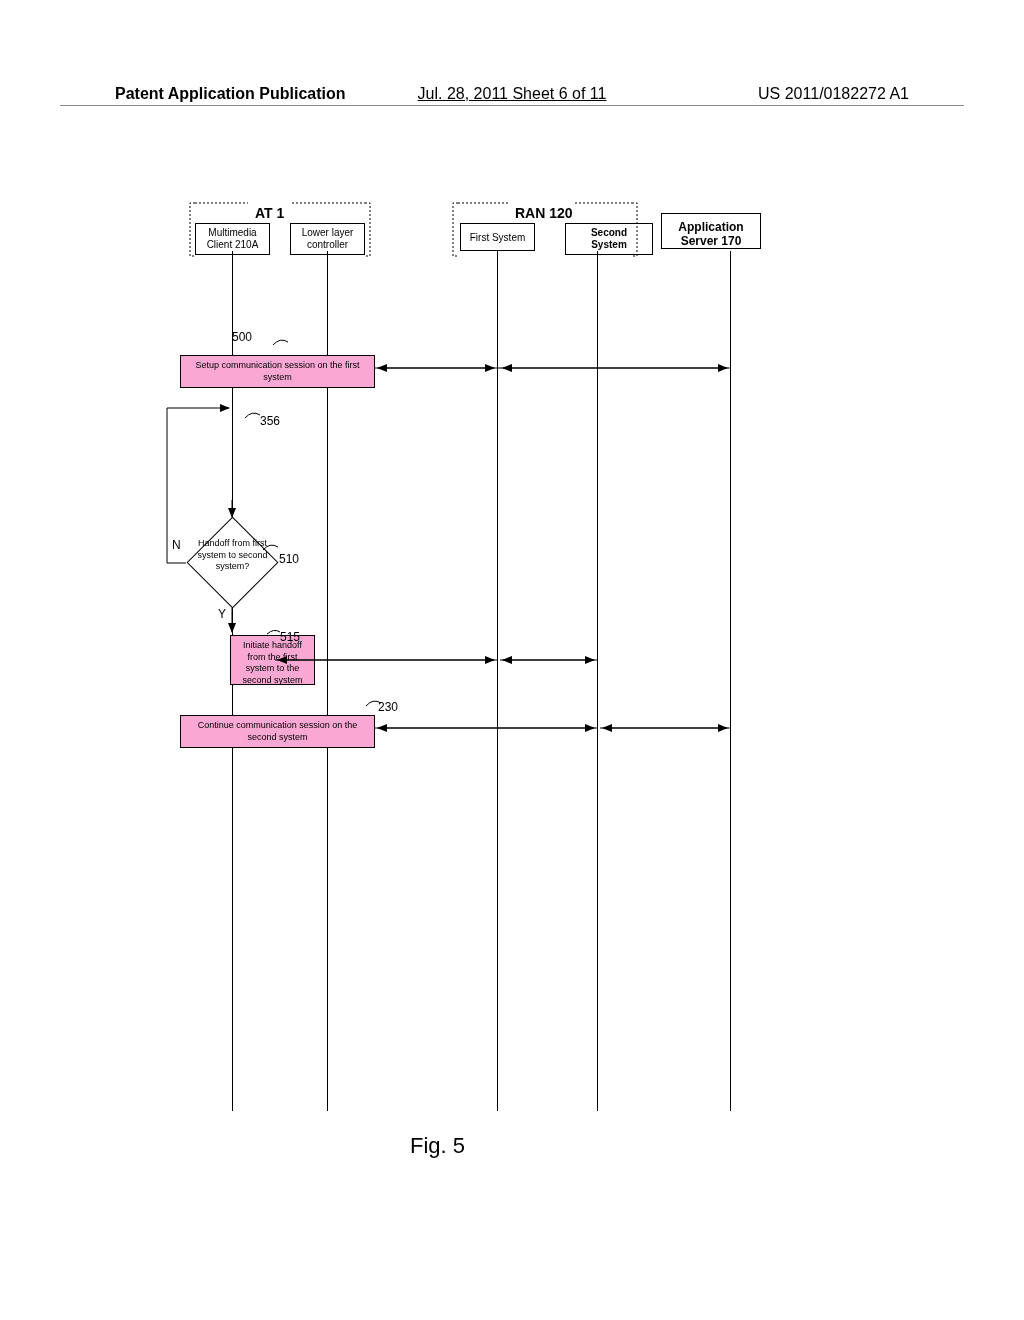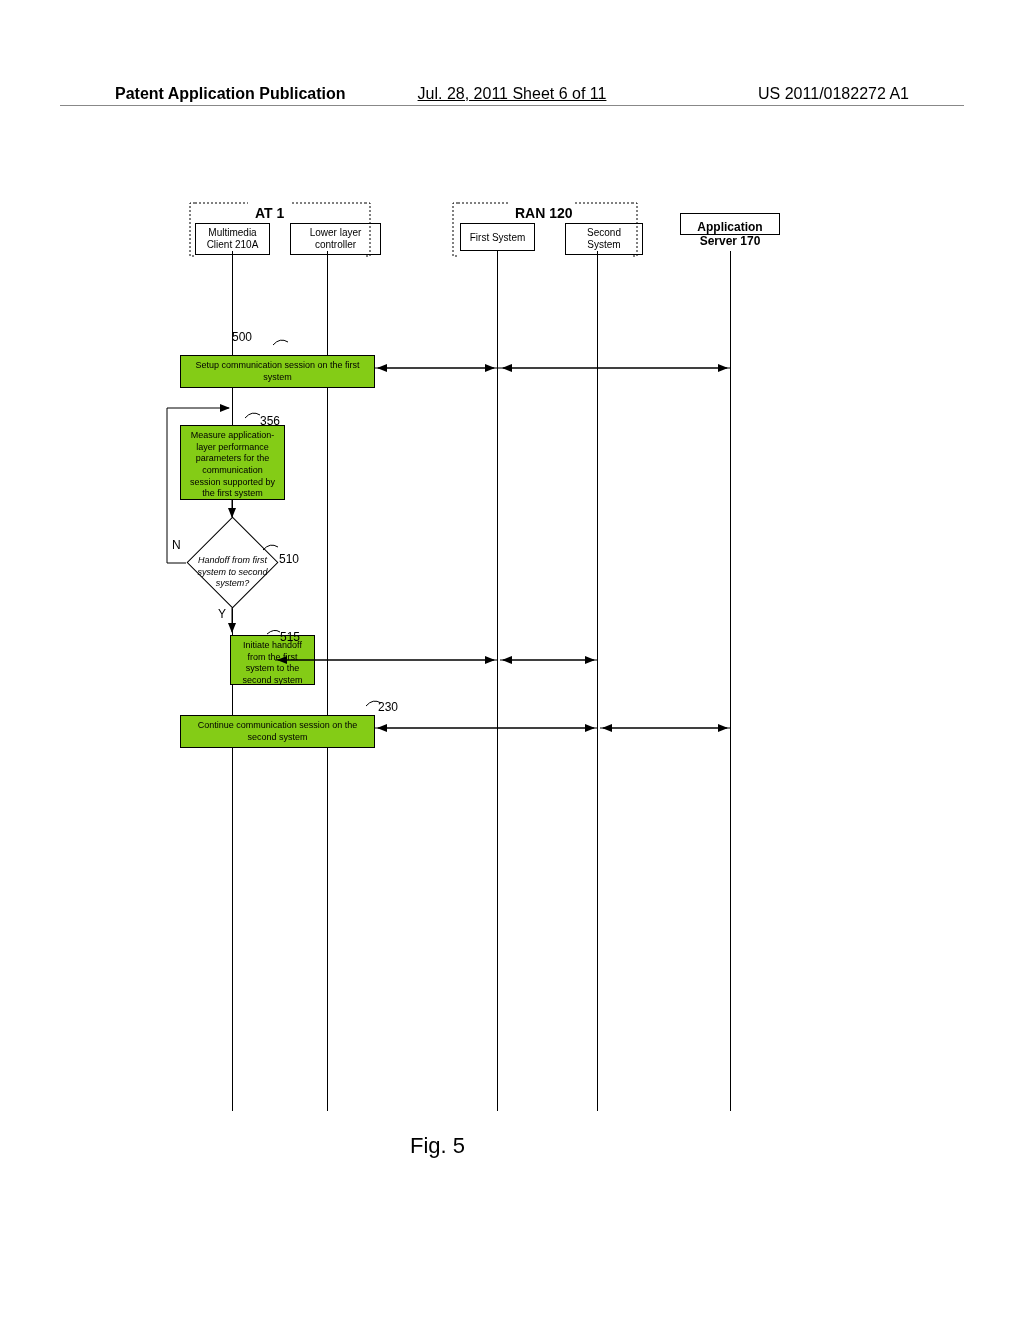--- a/index.html
+++ b/index.html
@@ -65,21 +65,21 @@
       font-size: 12px;
     }
     .lifeline {
       position: absolute;
       width: 0;
       border-left: 1px solid #000;
     }
     .flow-box {
       position: absolute;
       border: 1px solid #000;
-      background: #84cc16;
+      background: #f9a8d4;
       font-size: 9px;
       text-align: center;
       padding: 4px 5px;
       line-height: 1.3;
     }
     .decision {
       position: absolute;
       transform: rotate(45deg);
       border: 1px solid #000;
       background: #fff;
@@ -116,41 +116,40 @@
   <span class="header-right">US 2011/0182272 A1</span>
 </div>
 <div class="header-line"></div>
 
 <div class="diagram-area">
 
   <div class="group-title" style="left:255px; top:15px;">AT 1</div>
   <div class="group-title" style="left:515px; top:15px;">RAN 120</div>
 
   <div class="lifeline-header" style="left:195px; top:33px; width:75px;">Multimedia Client 210A</div>
-  <div class="lifeline-header" style="left:290px; top:33px; width:91px;">Lower layer controller</div>
+  <div class="lifeline-header" style="left:290px; top:33px; width:75px;">Lower layer controller</div>
   <div class="lifeline-header" style="left:460px; top:33px; width:75px; height:28px; padding-top:8px;">First System</div>
-  <div class="lifeline-header" style="left:565px; top:33px; width:78px;">Second System</div>
-  <div class="lifeline-header bold" style="left:680px; top:23px; width:100px; height:22px; padding-top:6px;">Application Server 170</div>
+  <div class="lifeline-header" style="left:565px; top:33px; width:88px;font-weight:bold;">Second System</div>
+  <div class="lifeline-header bold" style="left:661px; top:23px; width:100px; height:36px; padding-top:6px;">Application Server 170</div>
 
   <div class="lifeline" style="left:232px; top:61px; height:860px;"></div>
   <div class="lifeline" style="left:327px; top:61px; height:860px;"></div>
   <div class="lifeline" style="left:497px; top:61px; height:860px;"></div>
   <div class="lifeline" style="left:597px; top:61px; height:860px;"></div>
   <div class="lifeline" style="left:730px; top:61px; height:860px;"></div>
 
   <div class="flow-box" style="left:180px; top:165px; width:195px;">Setup communication session on the first system</div>
 
   <div class="ref-label" style="left:232px; top:140px;">500</div>
 
-  <div class="flow-box" style="left:180px; top:235px; width:105px; height:75px;">Measure application-layer performance parameters for the communication session supported by the first system</div>
 
   <div class="ref-label" style="left:260px; top:224px;">356</div>
 
   <div class="decision" style="left:200px; top:340px; width:65px; height:65px;"></div>
-  <div class="decision-text" style="left:196px; top:365px; width:73px;font-style:italic;">Handoff from first system to second system?</div>
+  <div class="decision-text" style="left:196px; top:348px; width:73px;">Handoff from first system to second system?</div>
 
   <div class="ref-label" style="left:279px; top:362px;">510</div>
 
   <div class="ref-label" style="left:172px; top:348px;">N</div>
 
   <div class="ref-label" style="left:218px; top:417px;">Y</div>
 
   <div class="flow-box" style="left:190px; top:445px; width:85px; height:50px;margin-left:40px;">Initiate handoff from the first system to the second system</div>
 
   <div class="ref-label" style="left:280px; top:440px;">515</div>

